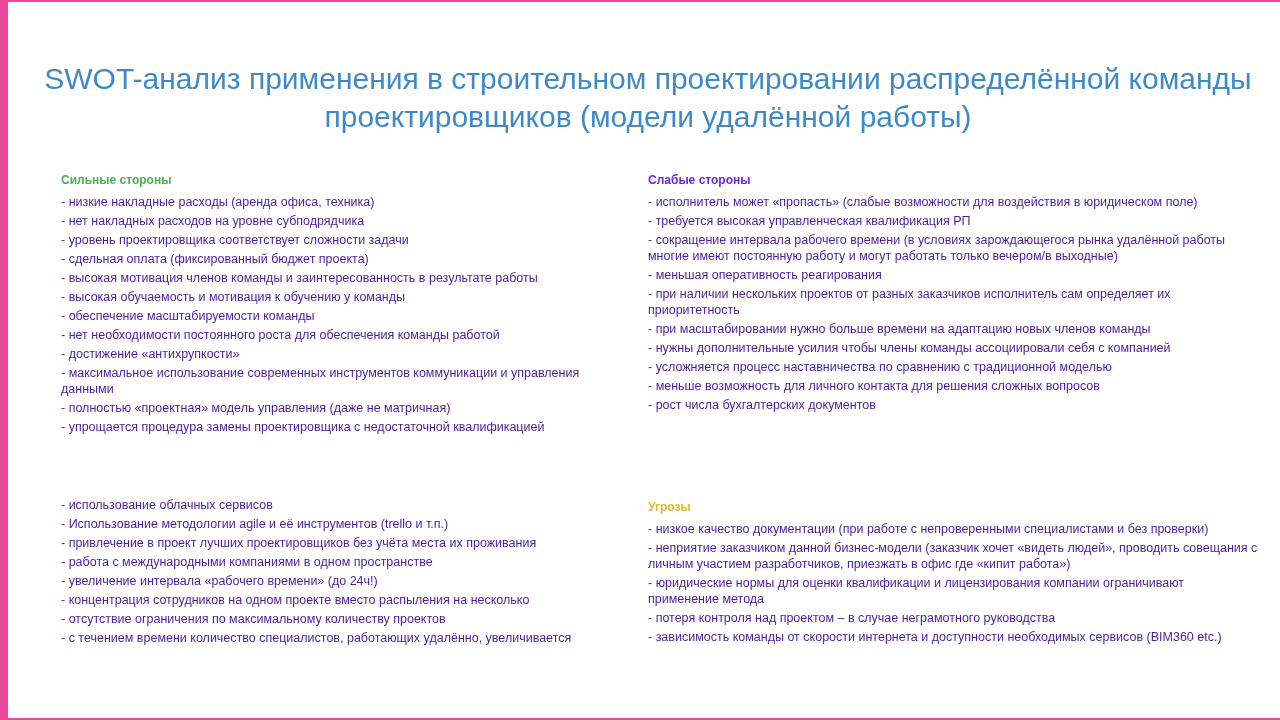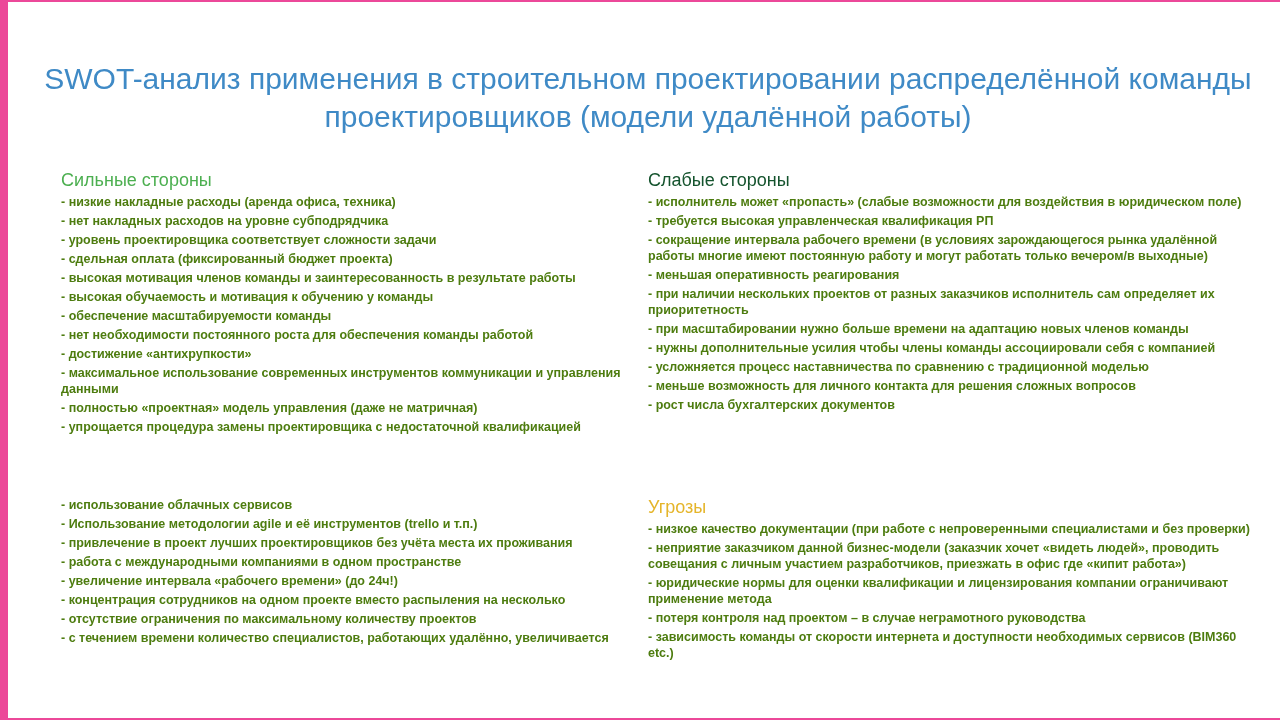--- a/index.html
+++ b/index.html
@@ -36,34 +36,34 @@
     }
     .quad {
       position: absolute;
       width: 600px;
     }
     .quad.s { left: 53px; top: 168px; width: 560px; }
     .quad.w { left: 640px; top: 168px; width: 610px; }
     .quad.o { left: 53px; top: 495px; width: 560px; }
     .quad.t { left: 640px; top: 495px; width: 610px; }
     .qhead {
-      font-size: 18px;
-      font-weight: normal;
+      font-size: 12px;
+      font-weight: bold;
       line-height: 20px;
       margin-bottom: 4px;
     }
     .qlist {
       margin: 0;
       padding: 0;
       list-style: none;
     }
     .qlist li {
       font-size: 12.5px;
-      font-weight: bold;
-      color: #4d7c0f;
+      font-weight: normal;
+      color: #4c1d95;
       line-height: 16px;
       margin-bottom: 3px;
     }
   </style>
 </head>
 <body>
 
 <div class="slide">
 
   <div class="title">SWOT-анализ применения в строительном проектировании распределённой команды проектировщиков (модели удалённой работы)</div>
@@ -80,21 +80,21 @@
       <li>- обеспечение масштабируемости команды</li>
       <li>- нет необходимости постоянного роста для обеспечения команды работой</li>
       <li>- достижение «антихрупкости»</li>
       <li>- максимальное использование современных инструментов коммуникации и управления данными</li>
       <li>- полностью «проектная» модель управления (даже не матричная)</li>
       <li>- упрощается процедура замены проектировщика с недостаточной квалификацией</li>
     </ul>
   </section>
 
   <section class="quad w">
-    <div class="qhead" style="color:#14532d">Слабые стороны</div>
+    <div class="qhead" style="color:#6d28d9">Слабые стороны</div>
     <ul class="qlist">
       <li>- исполнитель может «пропасть» (слабые возможности для воздействия в юридическом поле)</li>
       <li>- требуется высокая управленческая квалификация РП</li>
       <li>- сокращение интервала рабочего времени (в условиях зарождающегося рынка удалённой работы многие имеют постоянную работу и могут работать только вечером/в выходные)</li>
       <li>- меньшая оперативность реагирования</li>
       <li>- при наличии нескольких проектов от разных заказчиков исполнитель сам определяет их приоритетность</li>
       <li>- при масштабировании нужно больше времени на адаптацию новых членов команды</li>
       <li>- нужны дополнительные усилия чтобы члены команды ассоциировали себя с компанией</li>
       <li>- усложняется процесс наставничества по сравнению с традиционной моделью</li>
       <li>- меньше возможность для личного контакта для решения сложных вопросов</li>

